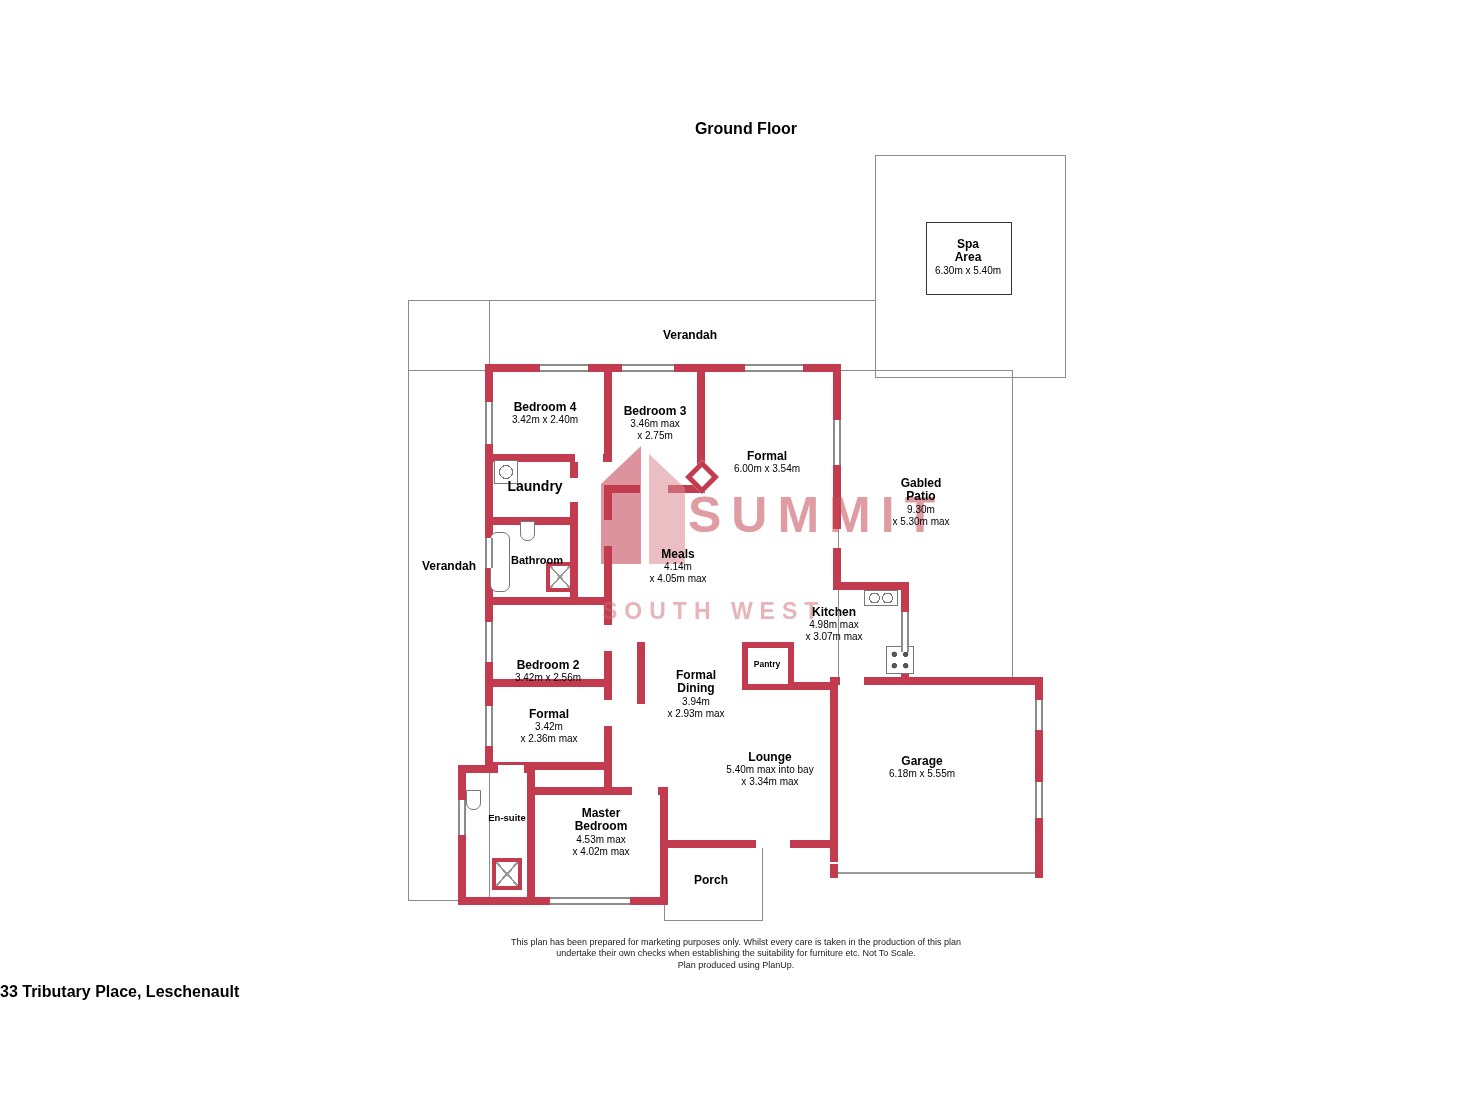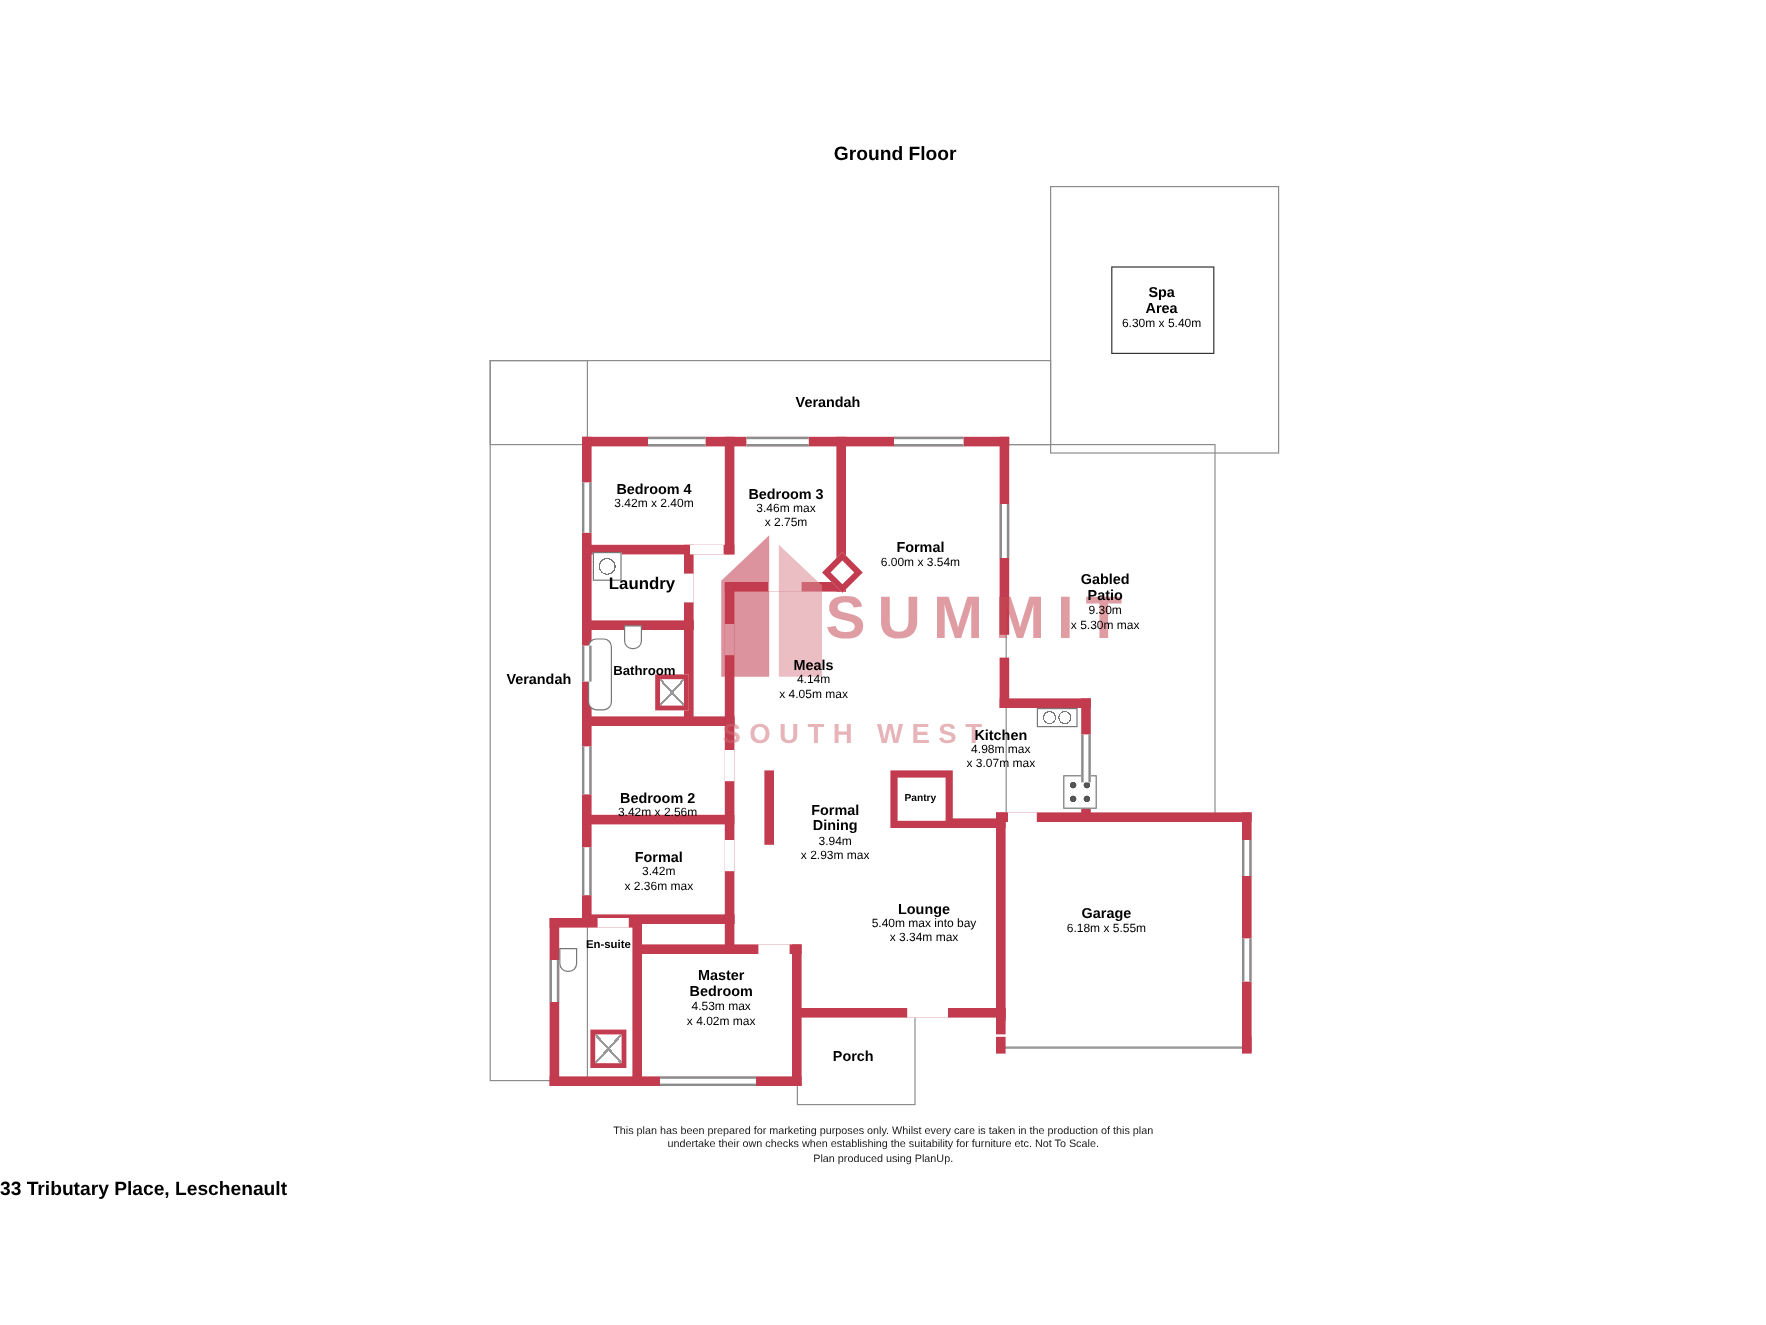--- a/index.html
+++ b/index.html
@@ -206,21 +206,21 @@
   </div>
   <div class="rlabel" style="left:770px;top:770px">
     <span class="rname">Lounge</span>
     <span class="rdims">5.40m max into bay</span>
     <span class="rdims">x 3.34m max</span>
   </div>
   <div class="rlabel" style="left:922px;top:768px">
     <span class="rname">Garage</span>
     <span class="rdims">6.18m x 5.55m</span>
   </div>
-  <div class="rlabel" style="left:507px;top:788px">
+  <div class="rlabel" style="left:507px;top:818px">
     <span class="rname" style="font-size:9.5px">En-suite</span>
   </div>
   <div class="rlabel" style="left:601px;top:832px">
     <span class="rname" style="width:72px">Master Bedroom</span>
     <span class="rdims">4.53m max</span>
     <span class="rdims">x 4.02m max</span>
   </div>
   <div class="rlabel" style="left:711px;top:881px">
     <span class="rname">Porch</span>
   </div>

